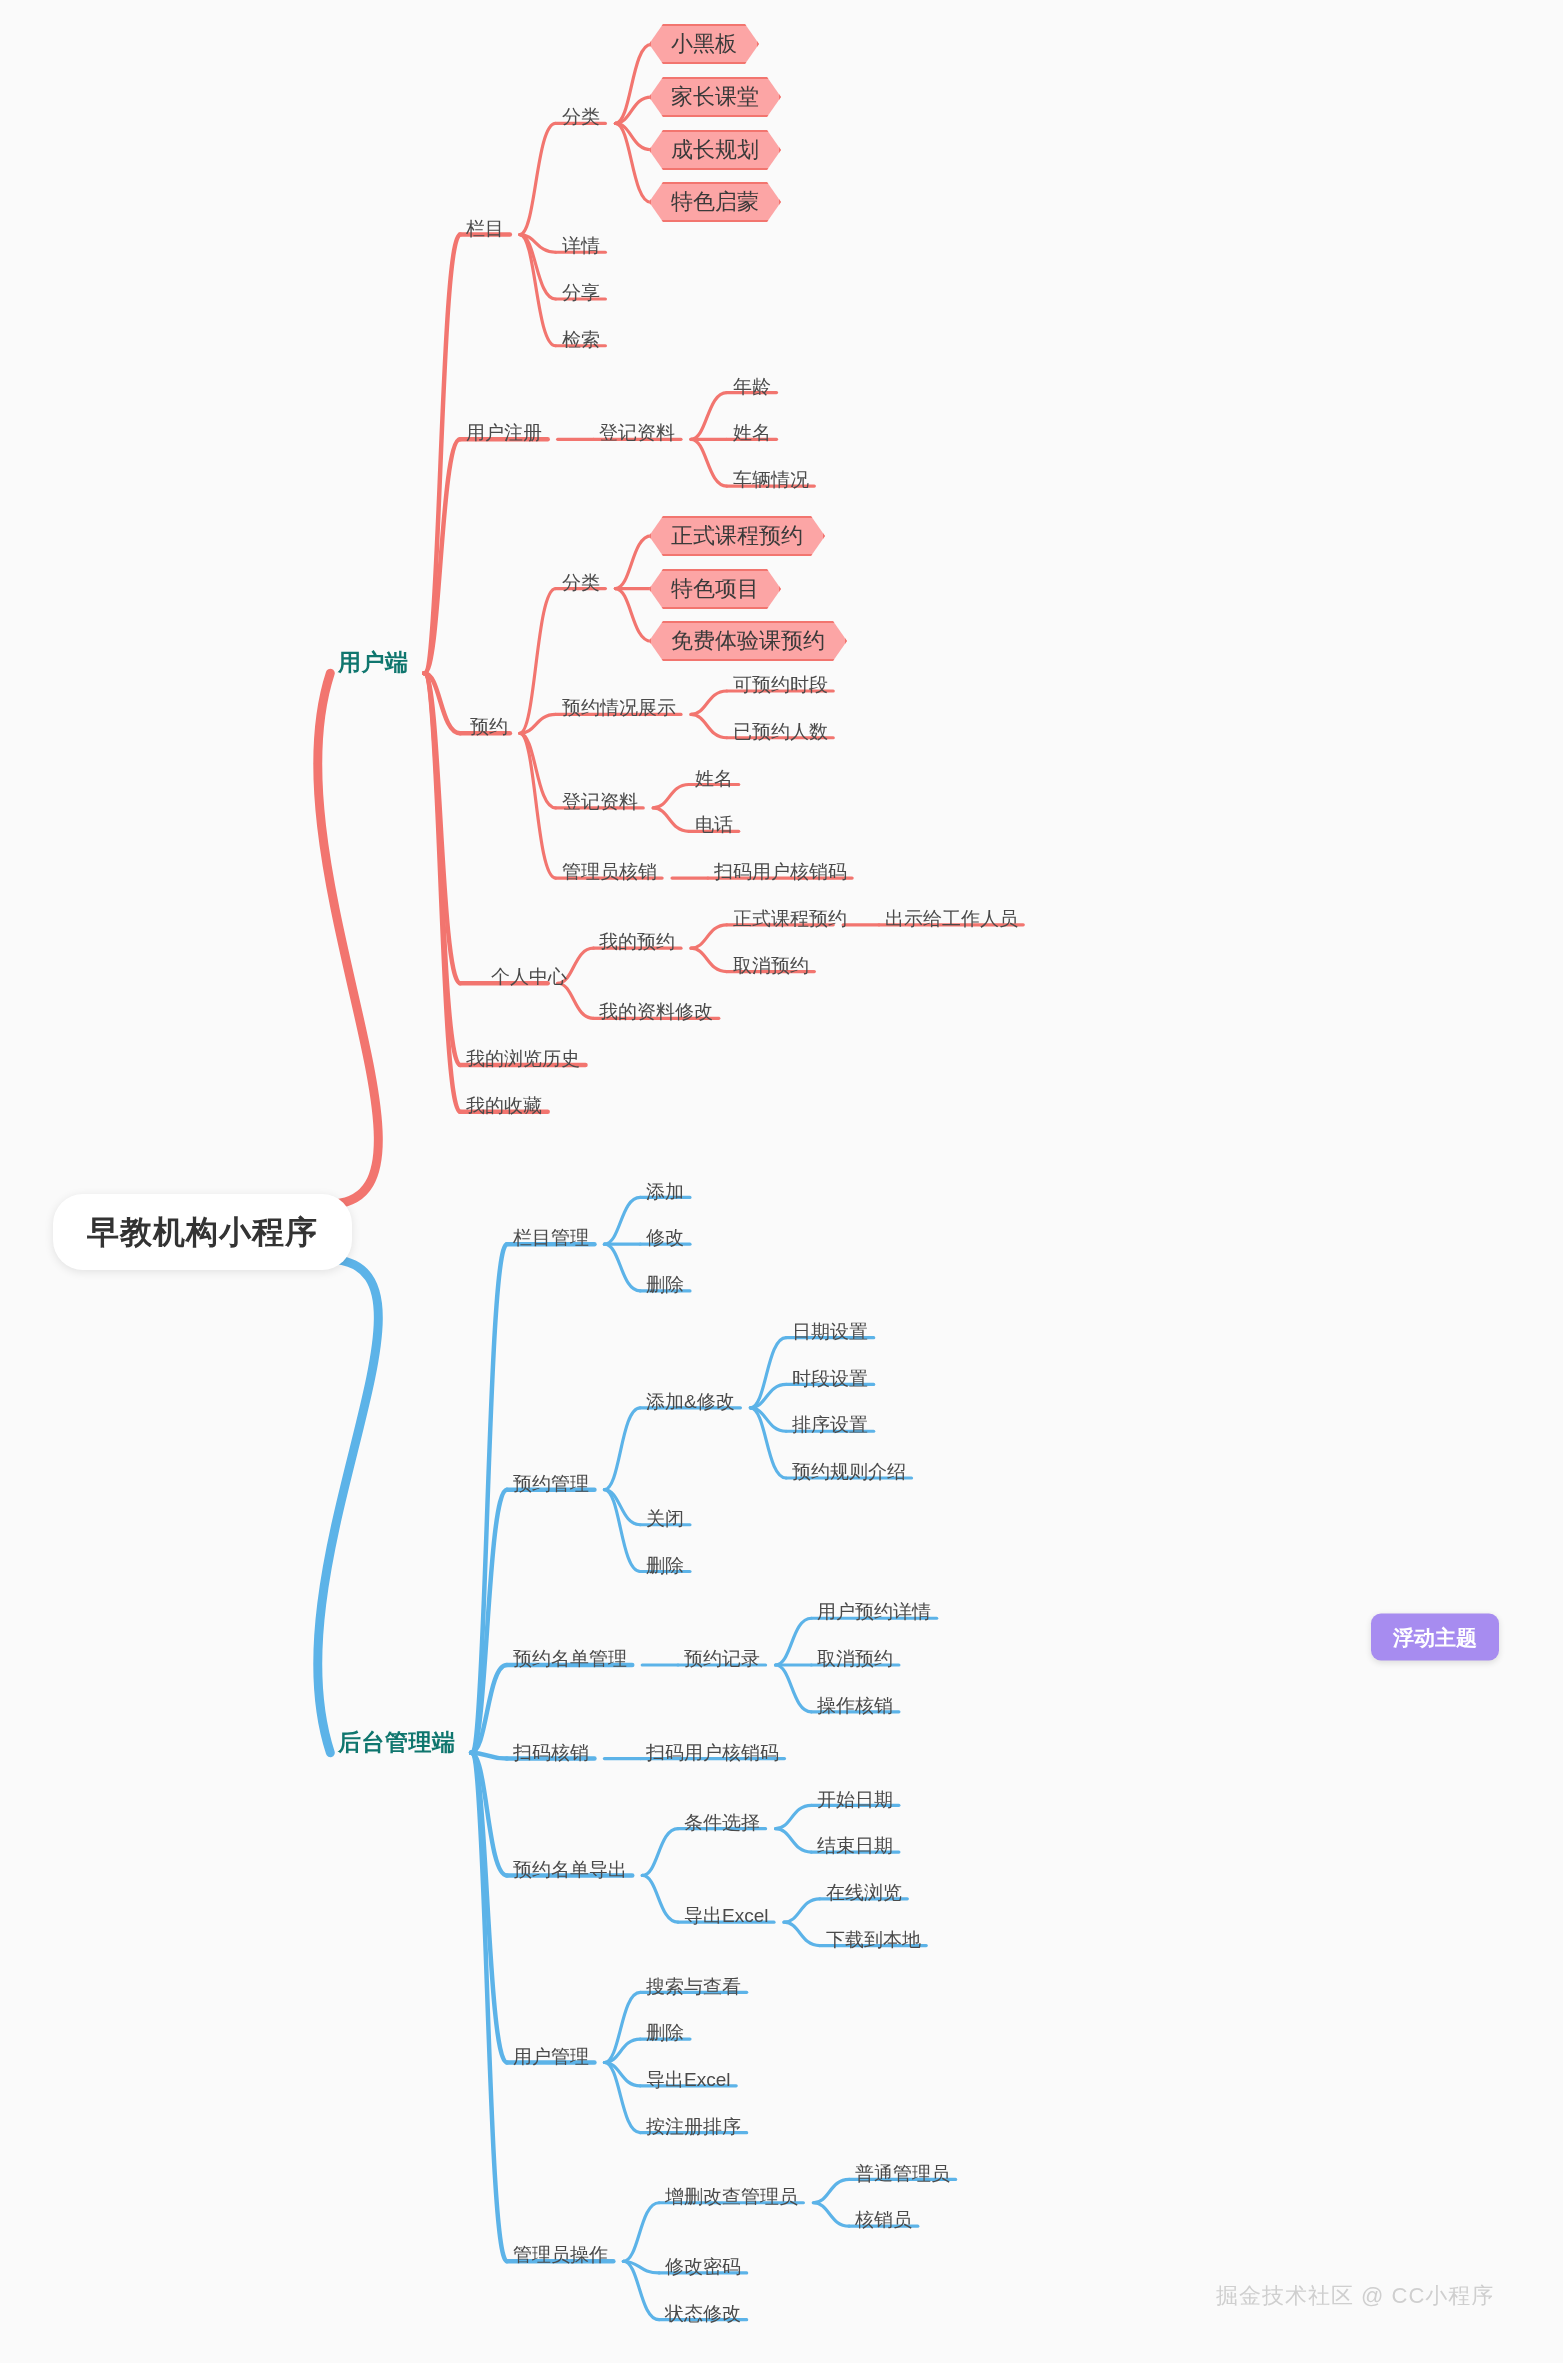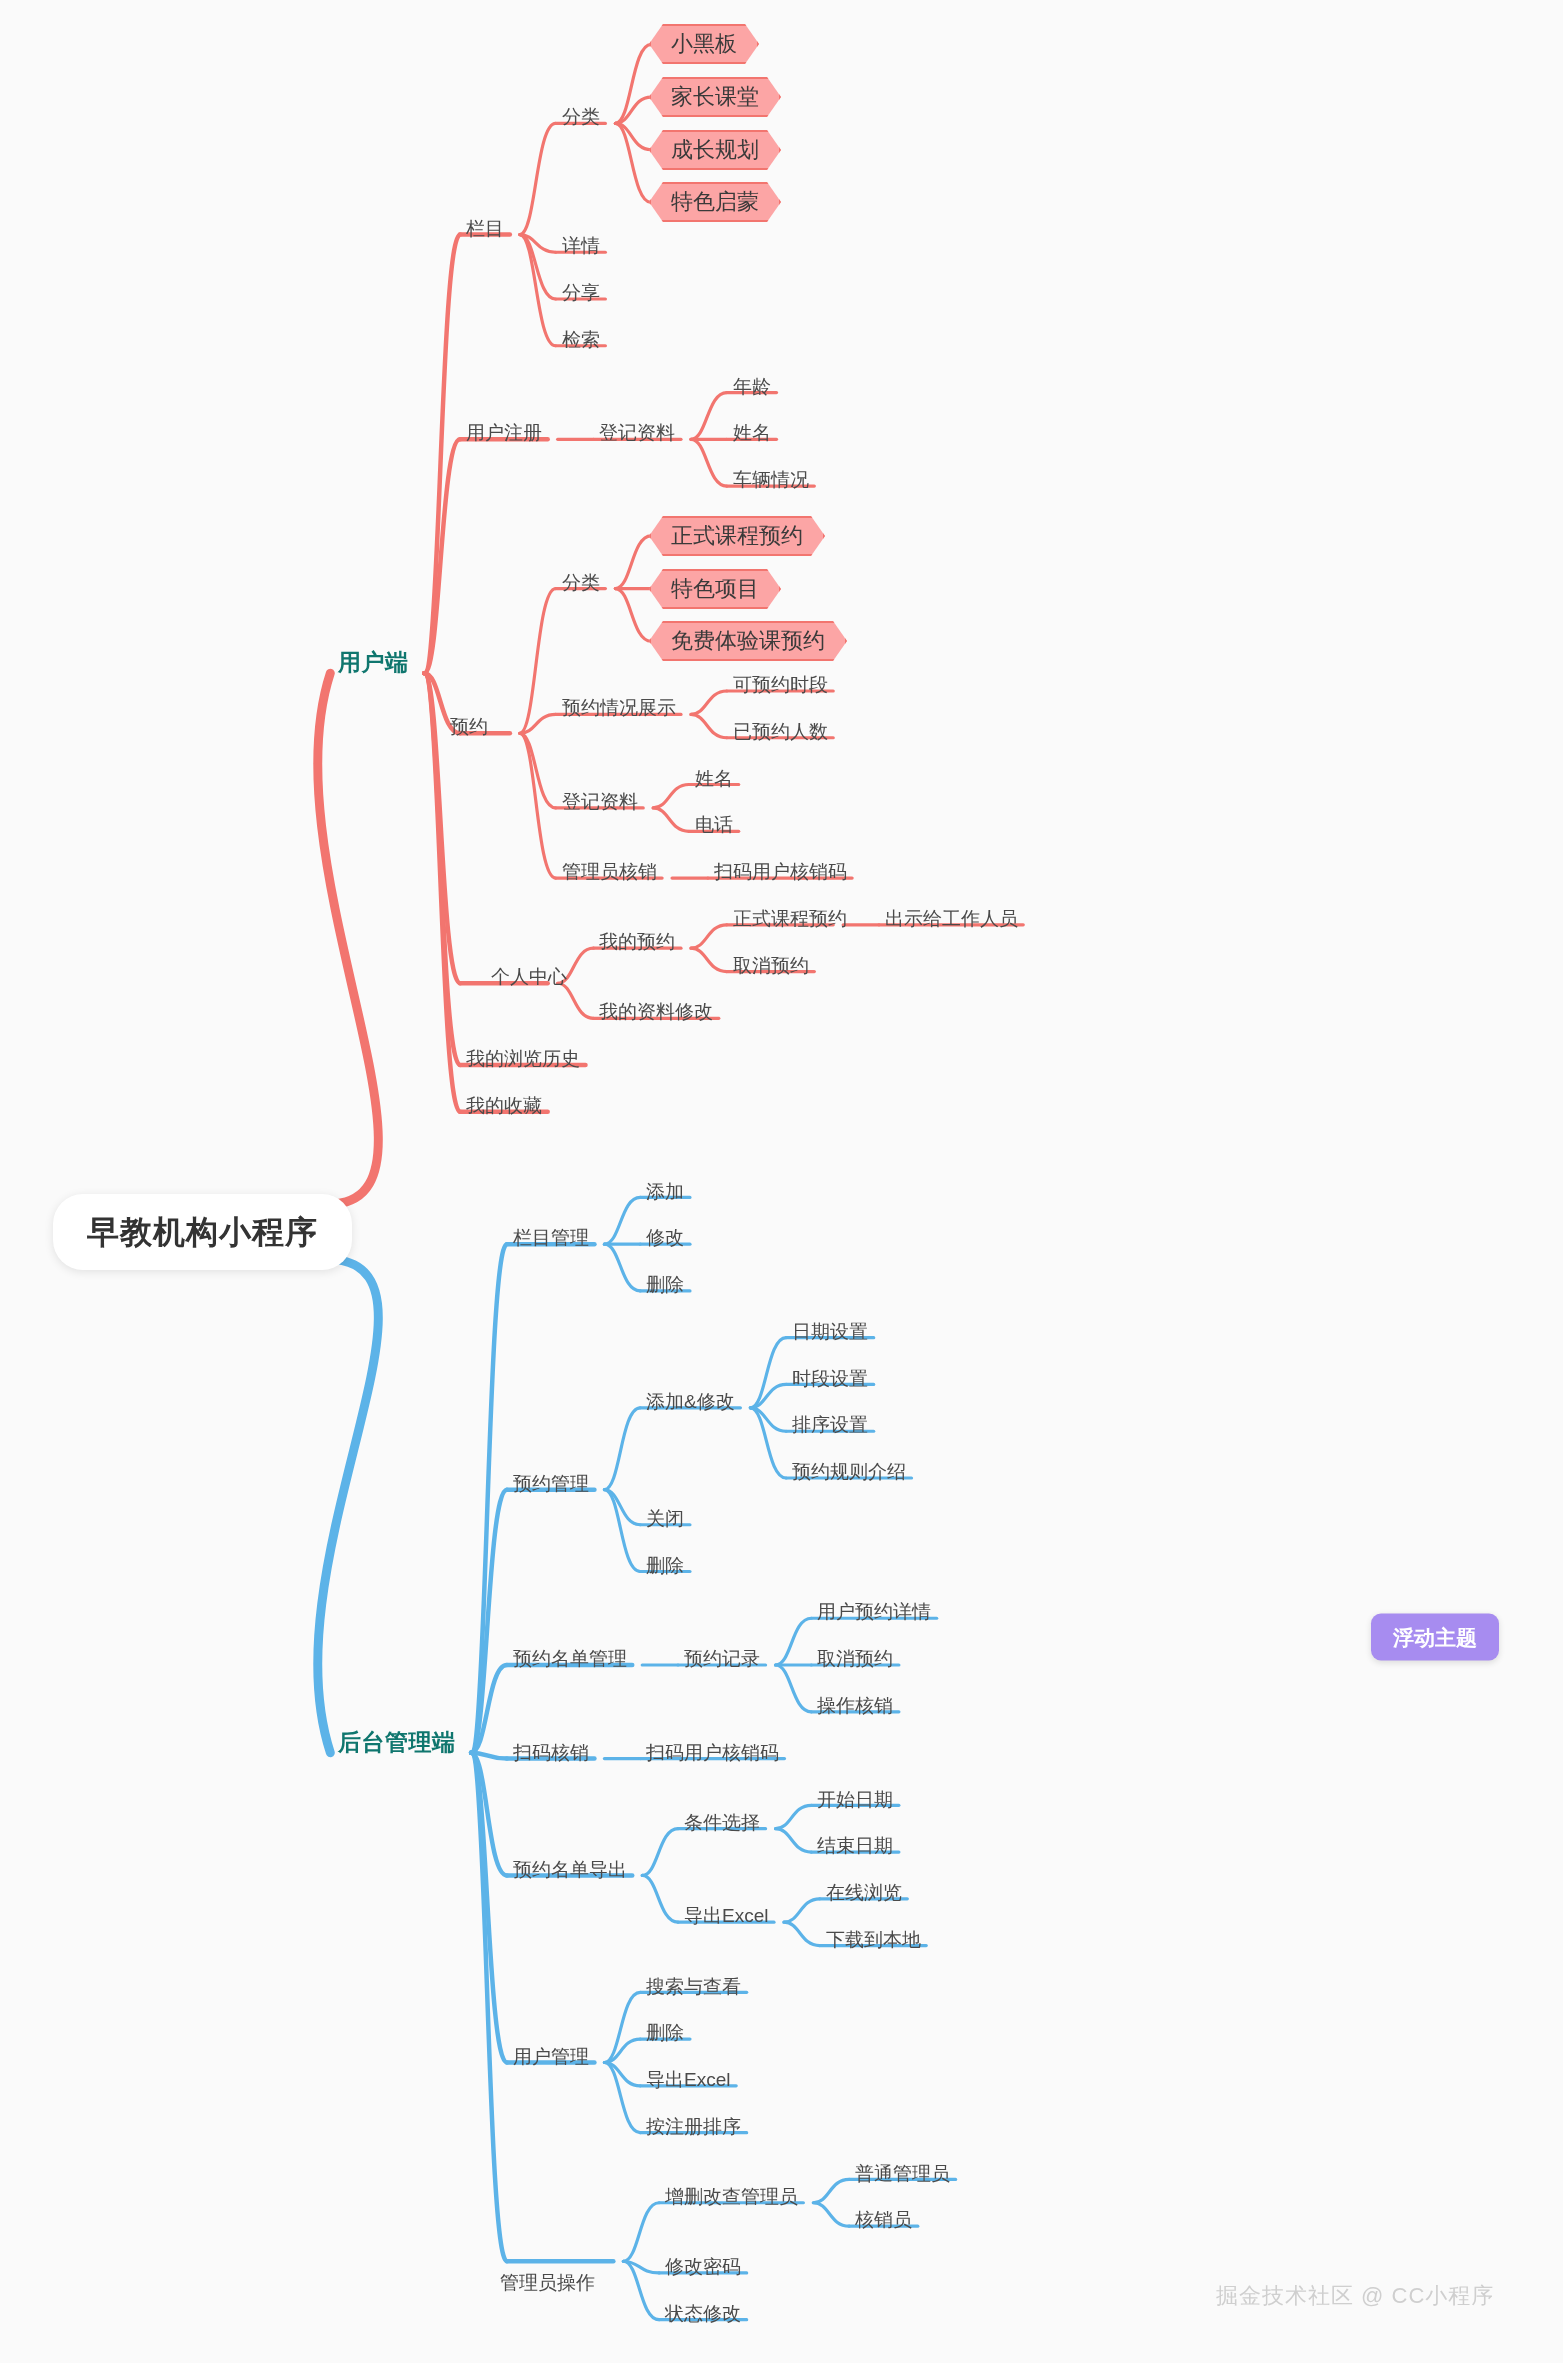--- a/index.html
+++ b/index.html
@@ -230,21 +230,21 @@
       <div class="node node-boxed" style="left: 649px; top: 150px; transform: translateY(-50%);">成长规划</div>
       <div class="node node-boxed" style="left: 649px; top: 202px; transform: translateY(-50%);">特色启蒙</div>
       <div class="node node-plain" style="left: 562px; top: 236px; transform: none;">详情</div>
       <div class="node node-plain" style="left: 562px; top: 283px; transform: none;">分享</div>
       <div class="node node-plain" style="left: 562px; top: 330px; transform: none;">检索</div>
       <div class="node node-plain" style="left: 466px; top: 423px; transform: none;">用户注册</div>
       <div class="node node-plain" style="left: 599px; top: 423px; transform: none;">登记资料</div>
       <div class="node node-plain" style="left: 733px; top: 377px; transform: none;">年龄</div>
       <div class="node node-plain" style="left: 733px; top: 423px; transform: none;">姓名</div>
       <div class="node node-plain" style="left: 733px; top: 470px; transform: none;">车辆情况</div>
-      <div class="node node-plain" style="left: 450px; top: 717px; transform: none;">预约</div>
+      <div class="node node-plain" style="left: 470px; top: 717px; transform: none;">预约</div>
       <div class="node node-plain" style="left: 562px; top: 573px; transform: none;">分类</div>
       <div class="node node-boxed" style="left: 649px; top: 536px; transform: translateY(-50%);">正式课程预约</div>
       <div class="node node-boxed" style="left: 649px; top: 589px; transform: translateY(-50%);">特色项目</div>
       <div class="node node-boxed" style="left: 649px; top: 641px; transform: translateY(-50%);">免费体验课预约</div>
       <div class="node node-plain" style="left: 562px; top: 698px; transform: none;">预约情况展示</div>
       <div class="node node-plain" style="left: 733px; top: 675px; transform: none;">可预约时段</div>
       <div class="node node-plain" style="left: 733px; top: 722px; transform: none;">已预约人数</div>
       <div class="node node-plain" style="left: 562px; top: 792px; transform: none;">登记资料</div>
       <div class="node node-plain" style="left: 695px; top: 769px; transform: none;">姓名</div>
       <div class="node node-plain" style="left: 695px; top: 815px; transform: none;">电话</div>
@@ -283,21 +283,21 @@
       <div class="node node-plain" style="left: 817px; top: 1790px; transform: none;">开始日期</div>
       <div class="node node-plain" style="left: 817px; top: 1836px; transform: none;">结束日期</div>
       <div class="node node-plain" style="left: 684px; top: 1906px; transform: none;">导出Excel</div>
       <div class="node node-plain" style="left: 826px; top: 1883px; transform: none;">在线浏览</div>
       <div class="node node-plain" style="left: 826px; top: 1930px; transform: none;">下载到本地</div>
       <div class="node node-plain" style="left: 513px; top: 2047px; transform: none;">用户管理</div>
       <div class="node node-plain" style="left: 646px; top: 1977px; transform: none;">搜索与查看</div>
       <div class="node node-plain" style="left: 646px; top: 2023px; transform: none;">删除</div>
       <div class="node node-plain" style="left: 646px; top: 2070px; transform: none;">导出Excel</div>
       <div class="node node-plain" style="left: 646px; top: 2117px; transform: none;">按注册排序</div>
-      <div class="node node-plain" style="left: 500px; top: 2245px; transform: none; margin-top: 28px;">管理员操作</div>
+      <div class="node node-plain" style="left: 513px; top: 2245px; transform: none;">管理员操作</div>
       <div class="node node-plain" style="left: 665px; top: 2187px; transform: none;">增删改查管理员</div>
       <div class="node node-plain" style="left: 855px; top: 2164px; transform: none;">普通管理员</div>
       <div class="node node-plain" style="left: 855px; top: 2210px; transform: none;">核销员</div>
       <div class="node node-plain" style="left: 665px; top: 2257px; transform: none;">修改密码</div>
       <div class="node node-plain" style="left: 665px; top: 2304px; transform: none;">状态修改</div>
     </div>
 
   <div class="node node-float" style="left:1371px; top:1637px;">浮动主题</div>
 
   <div class="watermark" style="left:1216px; top:2296px;">掘金技术社区 @ CC小程序</div>

